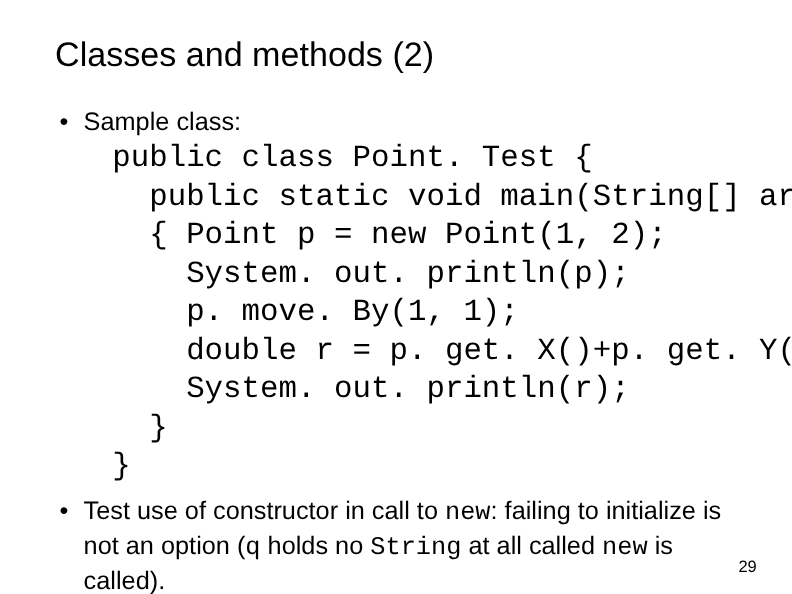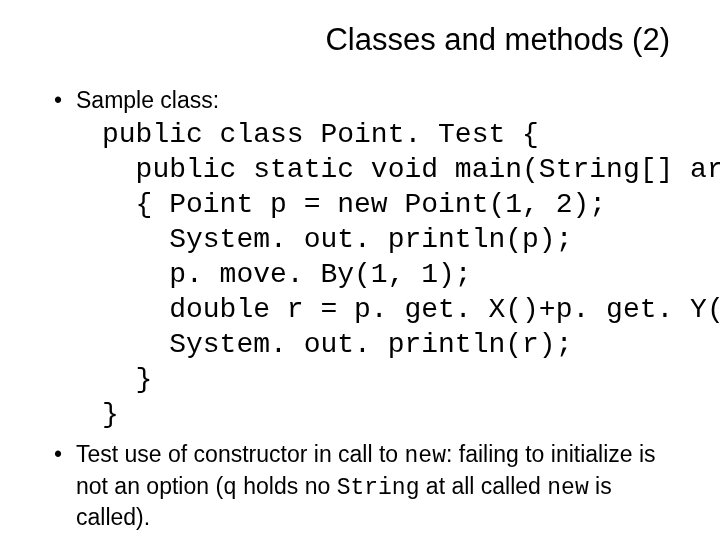--- a/index.html
+++ b/index.html
@@ -17,24 +17,24 @@
       padding: 0;
     }
     .slide {
       width: 100%;
       height: 100%;
       position: relative;
       padding: 20px 50px 0 50px;
     }
     .title {
       font-size: 31px;
-      text-align: right;
+      text-align: left;
       font-weight: normal;
       margin-bottom: 28px;
-      margin-top: 2px;
+      margin-top: 12px;
     }
     .content {
       font-size: 23px;
       line-height: 1.28;
     }
     .bullet {
       margin-bottom: 2px;
       padding-left: 26px;
       position: relative;
     }
@@ -93,14 +93,15 @@
     System. out. println(r);
   }
 }</div>
 
     <div class="bullet note-text">
       <span>Test use of constructor in call to </span><span class="mono-inline">new</span><span>: failing to initialize is not an option (</span><span class="mono-inline">q</span><span> holds no </span><span class="mono-inline">String</span><span> at all called </span><span class="mono-inline">new</span><span> is called).</span>
     </div>
   </div>
 
   <div class="footer">
+    <span class="page-num">29</span>
   </div>
 </div>
 
 </body></html>

